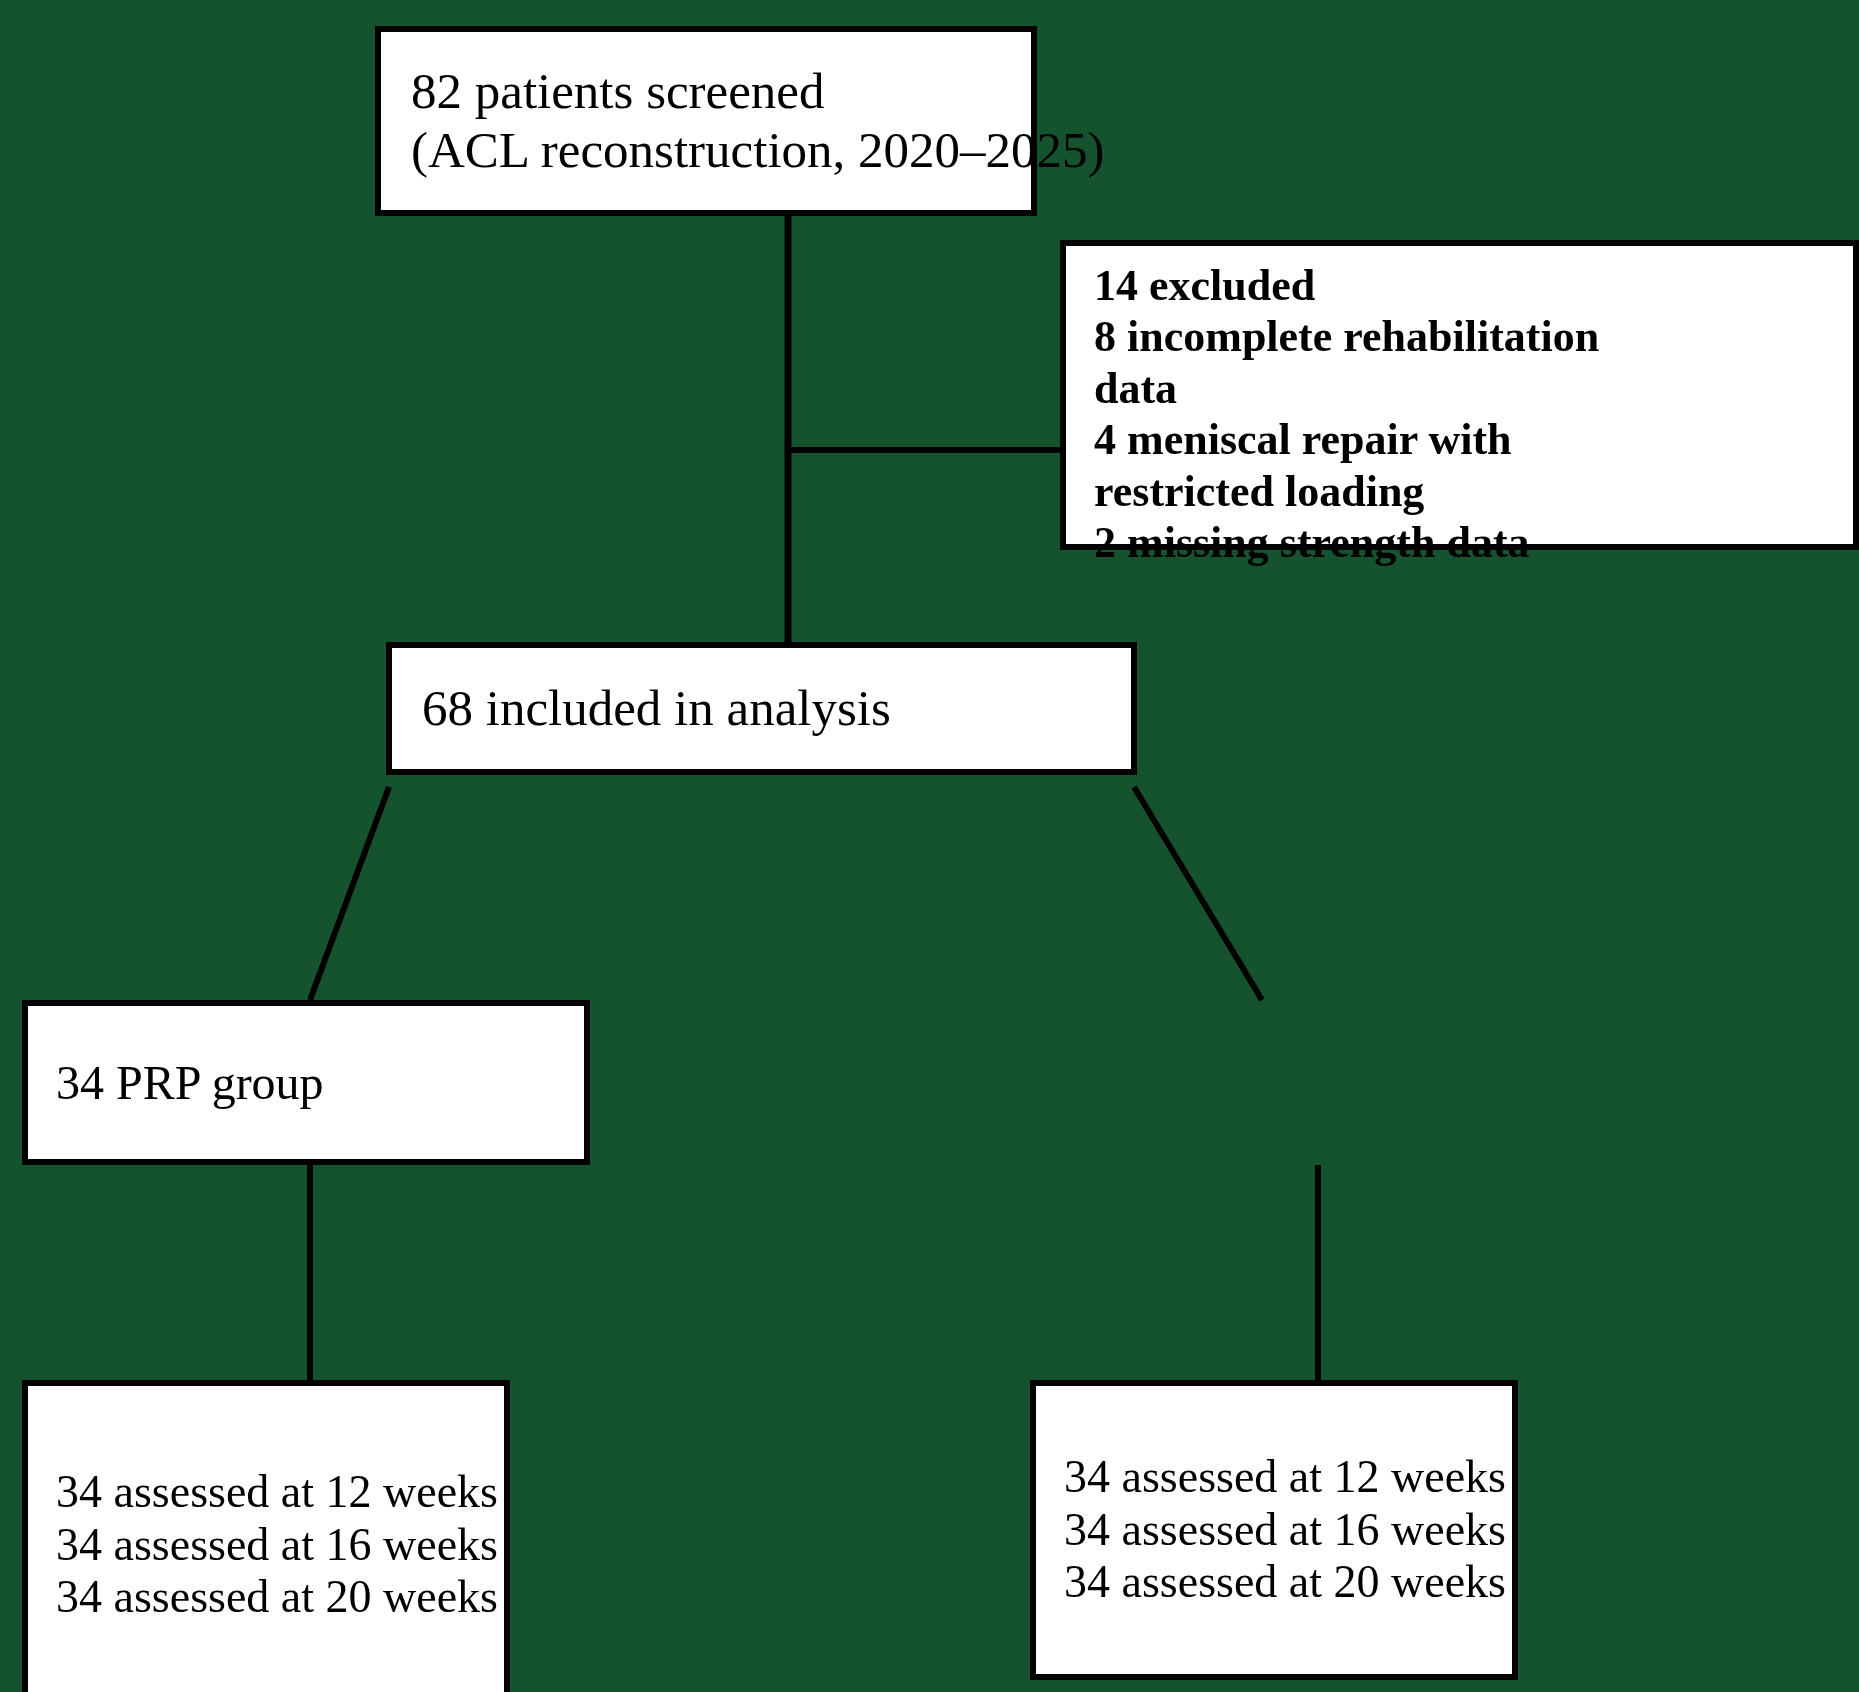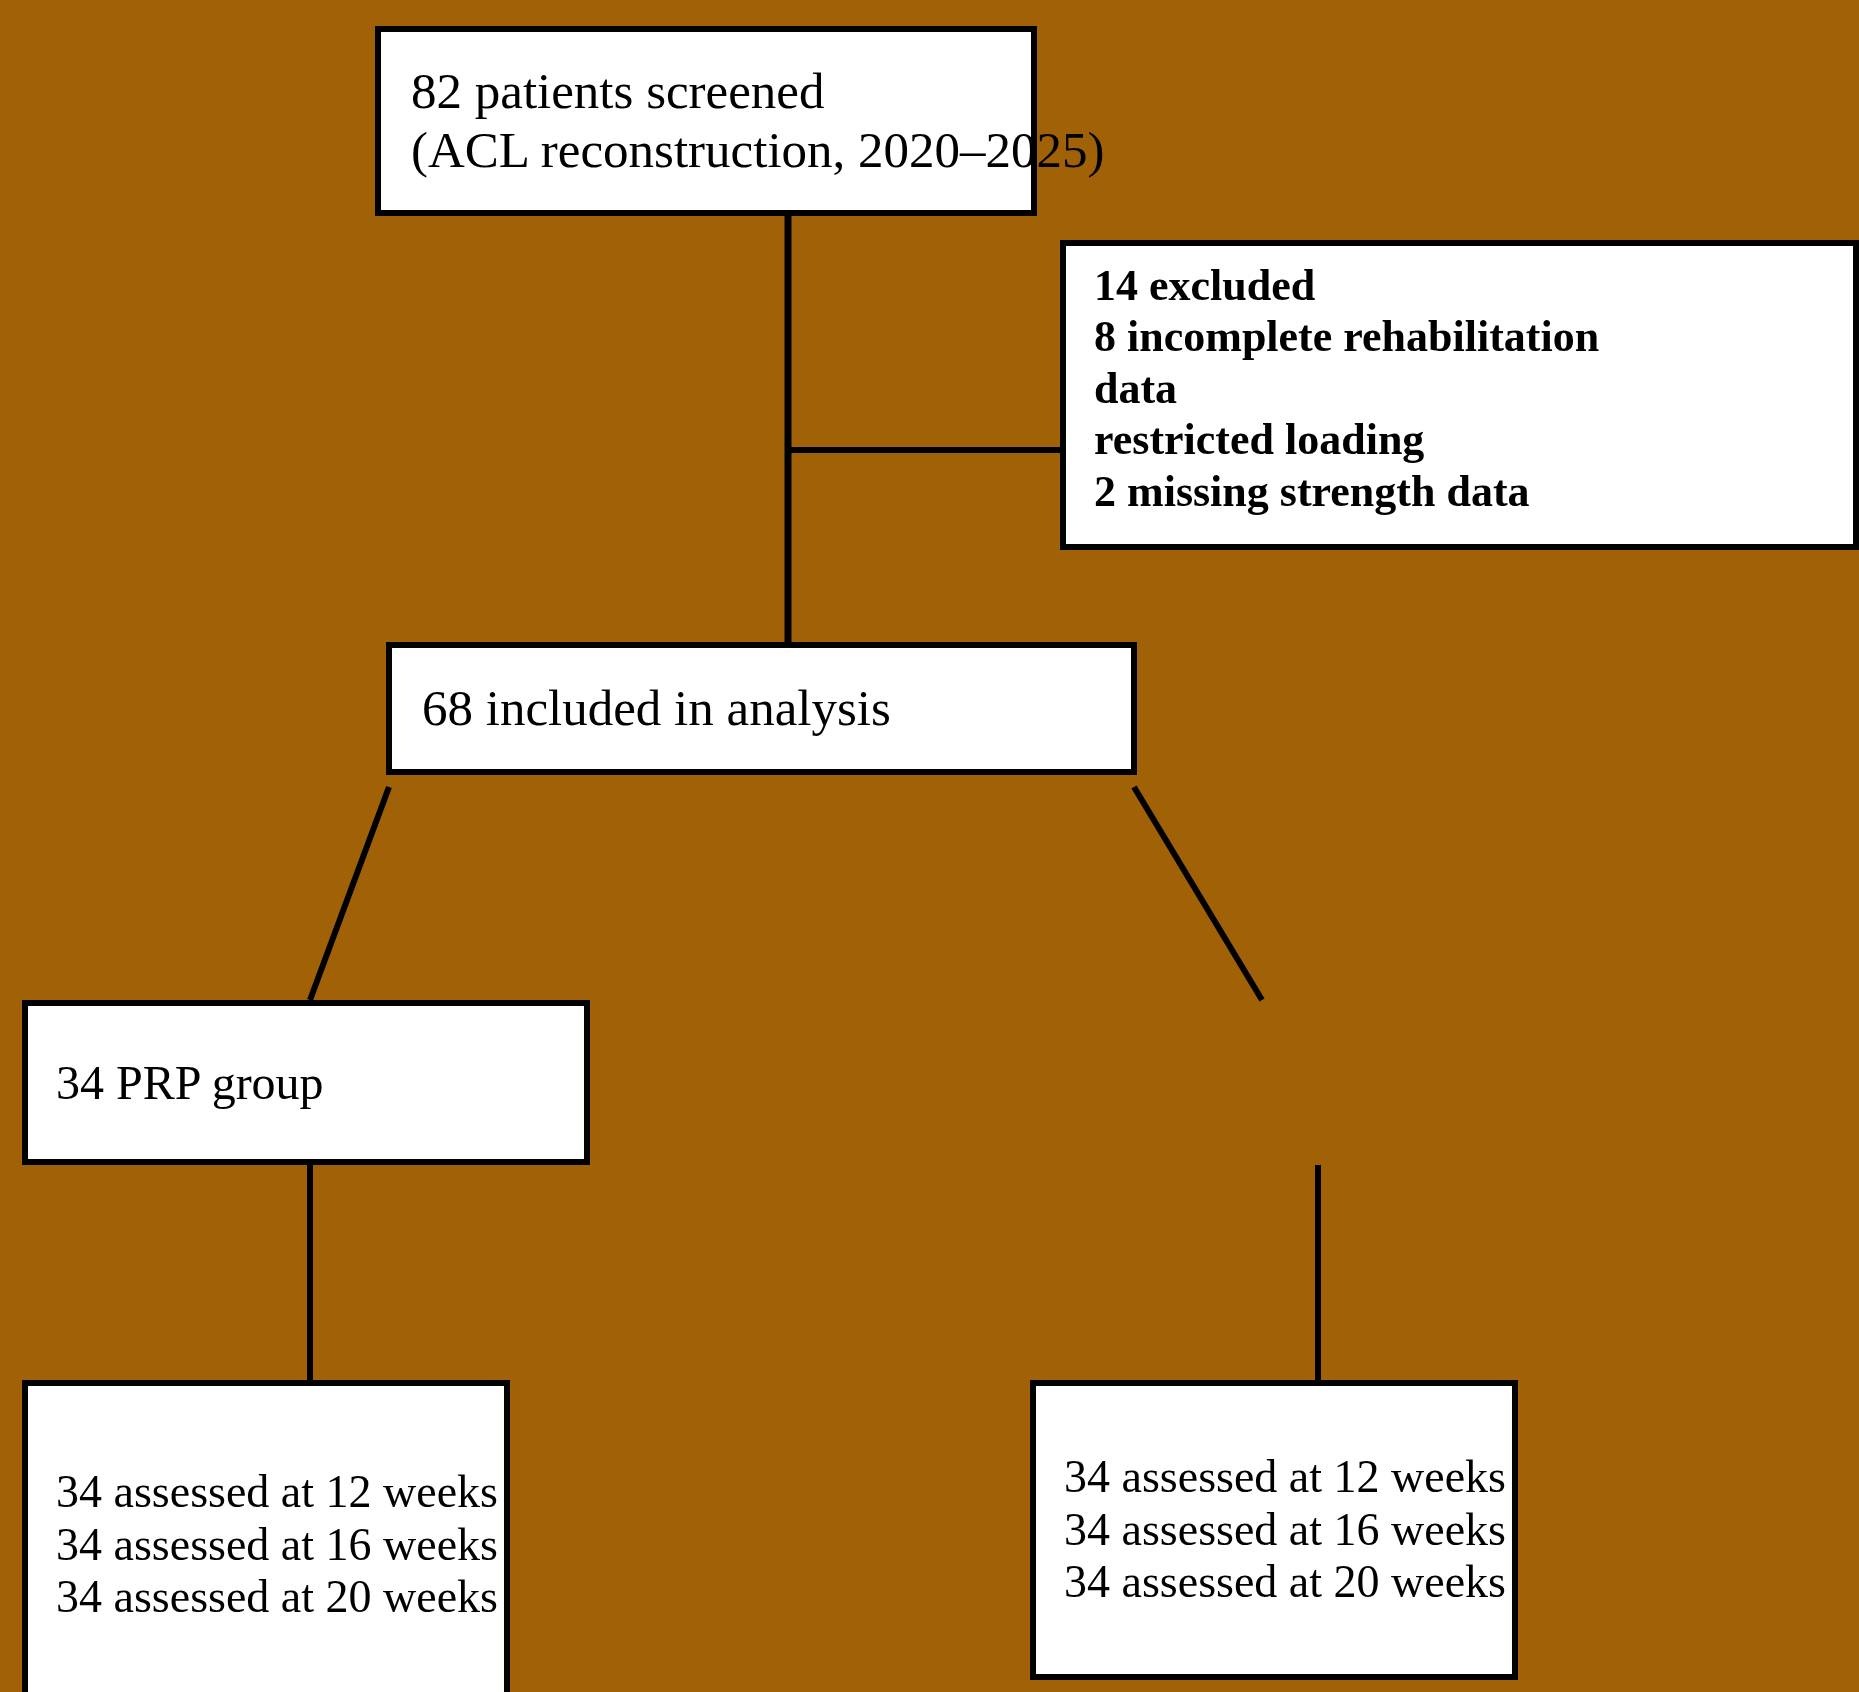--- a/index.html
+++ b/index.html
@@ -4,21 +4,21 @@
 <style>
   html, body {
     margin: 0;
     padding: 0;
     background: #ffffff;
   }
   #flow-root {
     position: relative;
     width: 1859px;
     height: 1692px;
-    background: #a16207;
+    background: #14532d;
     font-family: "Liberation Serif", "DejaVu Serif", serif;
     color: #000000;
     overflow: hidden;
   }
   #connector-layer {
     position: absolute;
     left: 0;
     top: 0;
     width: 1859px;
     height: 1692px;
@@ -107,20 +107,21 @@
 
   <div class="node" id="node-screened">
     <span class="line">82 patients screened</span>
     <span class="line">(ACL reconstruction, 2020–2025)</span>
   </div>
 
   <div class="node" id="node-excluded">
     <span class="line">14 excluded</span>
     <span class="line">8 incomplete rehabilitation</span>
     <span class="line">data</span>
+    <span class="line">4 meniscal repair with</span>
     <span class="line">restricted loading</span>
     <span class="line">2 missing strength data</span>
   </div>
 
   <div class="node" id="node-included">
     <span class="line">68 included in analysis</span>
   </div>
 
   <div class="node" id="node-prp">
     <span class="line">34 PRP group</span>

